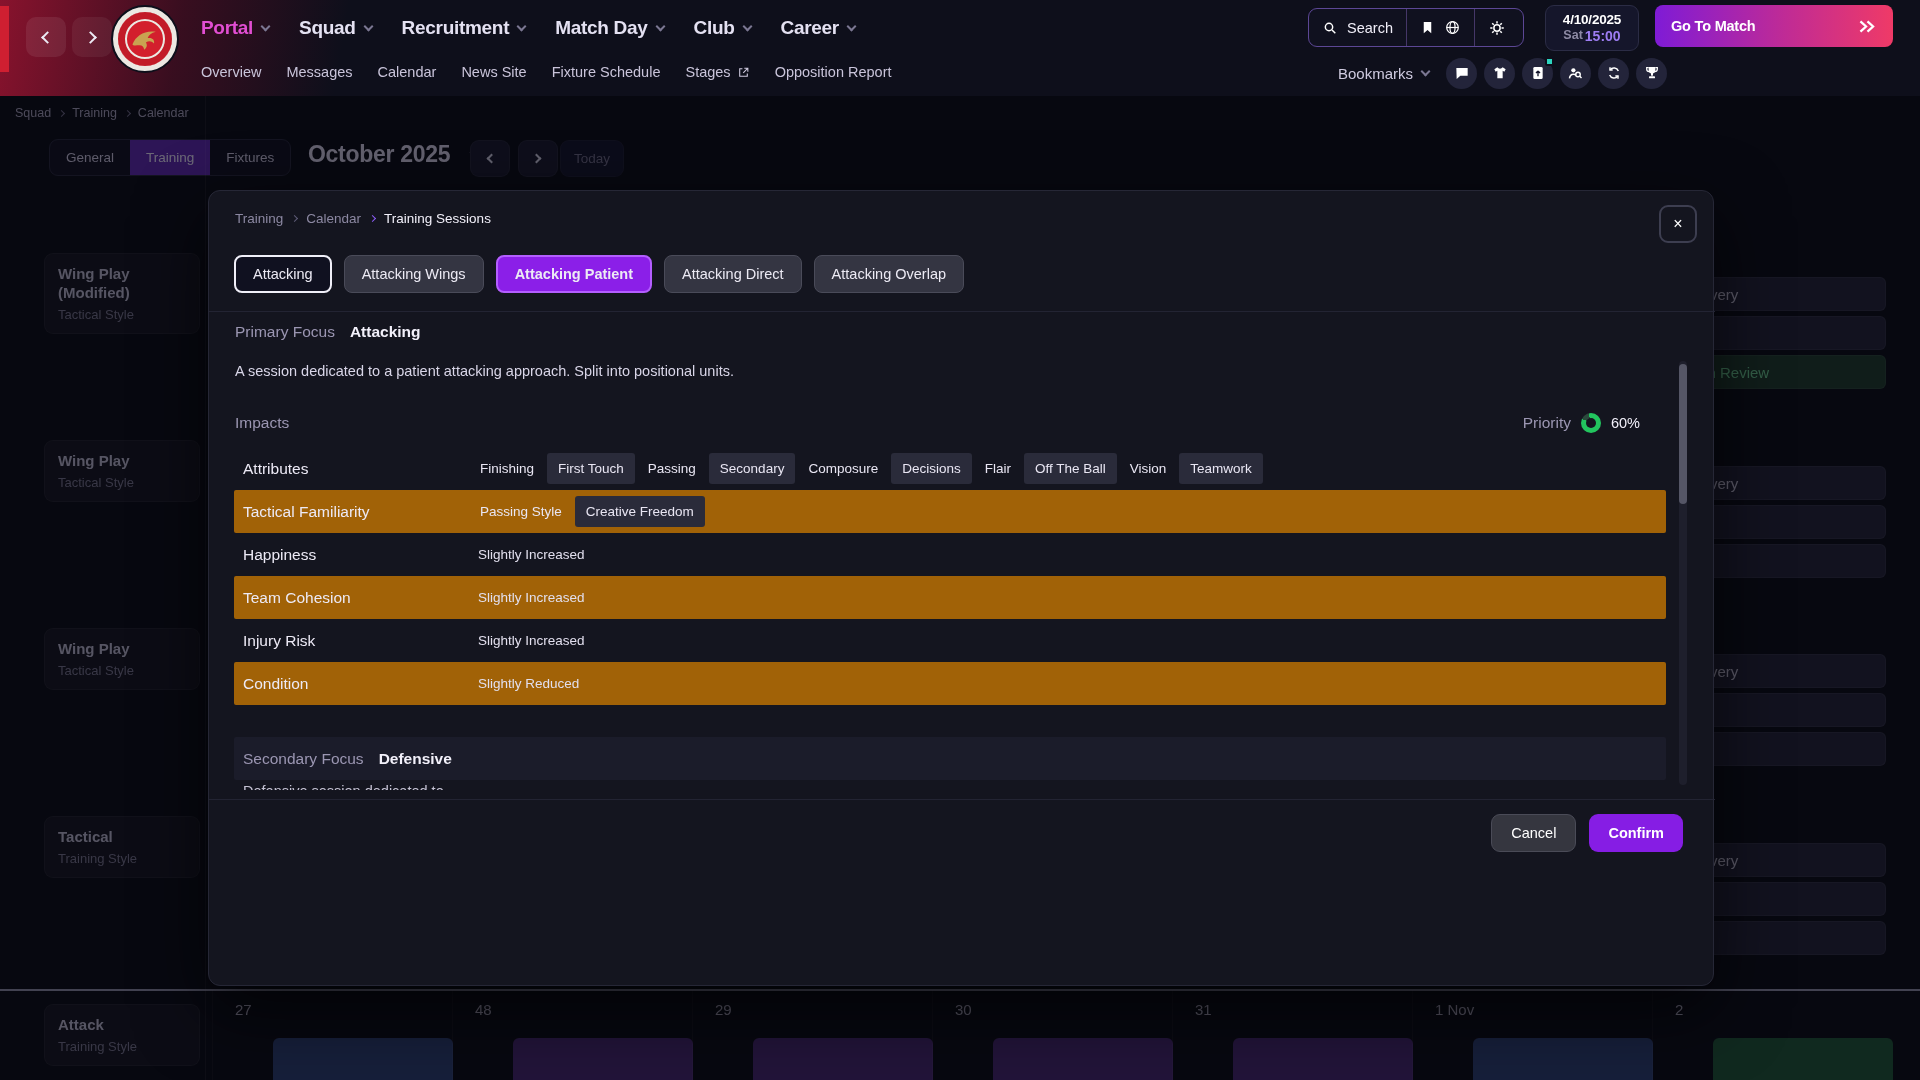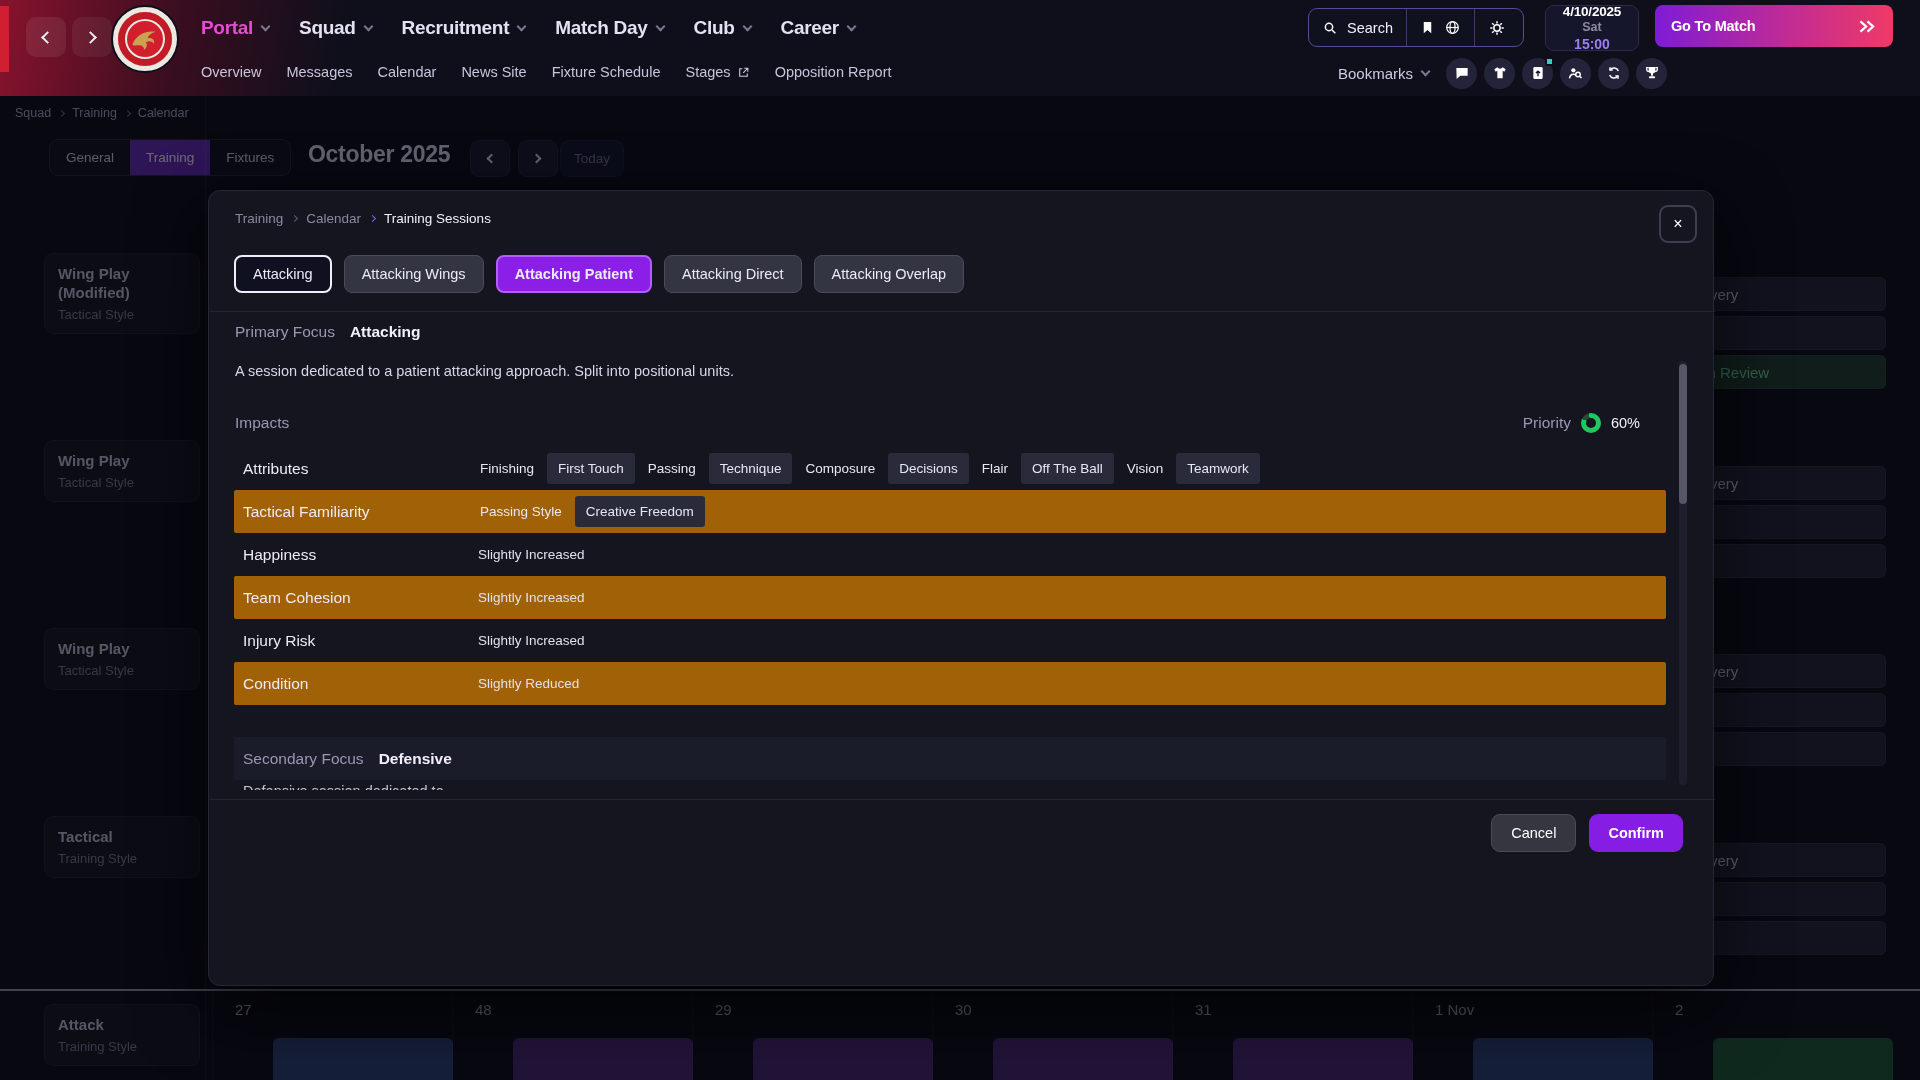--- a/index.html
+++ b/index.html
@@ -30,21 +30,21 @@
   .sn{font-size:14.5px;color:#c9c4da;cursor:pointer;display:flex;align-items:center;gap:6px;text-decoration:none;}
   .searchpill{position:absolute;left:1308px;top:8px;width:216px;height:39px;border:1px solid #5c4795;border-radius:9px;
               background:#10111f;display:flex;align-items:stretch;cursor:pointer;}
   .sp-sec{display:flex;align-items:center;gap:9px;padding:0 13px;}
   .sp-sec + .sp-sec{border-left:1px solid #453768;}
   .sp-label{font-size:14.5px;color:#f0eef8;}
   .spi{display:flex;align-items:center;cursor:pointer;}
   .datebox{position:absolute;left:1545px;top:5px;width:94px;height:46px;background:#15162b;border:1px solid #2b2c45;
            border-radius:9px;display:flex;flex-direction:column;align-items:center;justify-content:center;gap:1px;}
   .db-date{font-size:13.5px;font-weight:700;color:#fff;letter-spacing:-.2px;}
-  .db-sub{display:flex;gap:2px;align-items:center;flex-direction:column;}
+  .db-sub{display:flex;gap:2px;align-items:flex-start;}
   .db-day{font-size:12.5px;color:#8d8aa4;font-weight:700;} .db-time{font-size:14px;font-weight:700;color:#9d7df2;}
   .gtm{position:absolute;left:1655px;top:5px;width:238px;height:42px;border:none;border-radius:8px;cursor:pointer;
        background:linear-gradient(90deg,#7f1bd6 0%,#c02b95 55%,#ef3a67 100%);
        display:flex;align-items:center;justify-content:space-between;padding:0 16px;}
   .gtm span{font-size:14.5px;font-weight:700;color:#fff;letter-spacing:-.2px;}
   .bkrow{position:absolute;left:1338px;top:54px;height:38px;display:flex;align-items:center;gap:7px;}
   .bk{display:flex;align-items:center;font-size:15px;color:#cfcbe0;margin-right:10px;cursor:pointer;}
   .cicon{position:relative;width:31px;height:31px;border-radius:50%;background:#23243a;display:flex;align-items:center;
          justify-content:center;cursor:pointer;}
   .badge{position:absolute;right:-1px;top:-1px;width:9px;height:9px;border-radius:2px;background:#2dd4bf;border:2px solid #0e0f1b;}
@@ -495,21 +495,21 @@
     </div>
 
     <div class="m-table">
       <div class="imp-row">
         <span class="imp-label">Attributes</span>
         <div class="chips">
 
         <span class="chip">Finishing</span>
             <span class="chip hl">First Touch</span>
             <span class="chip">Passing</span>
-            <span class="chip hl">Technique</span>
+            <span class="chip hl">Secondary</span>
             <span class="chip">Composure</span>
             <span class="chip hl">Decisions</span>
             <span class="chip">Flair</span>
             <span class="chip hl">Off The Ball</span>
             <span class="chip">Vision</span>
             <span class="chip hl">Teamwork</span>
           </div>
       </div>
       <div class="imp-row alt">
         <span class="imp-label">Tactical Familiarity</span>

